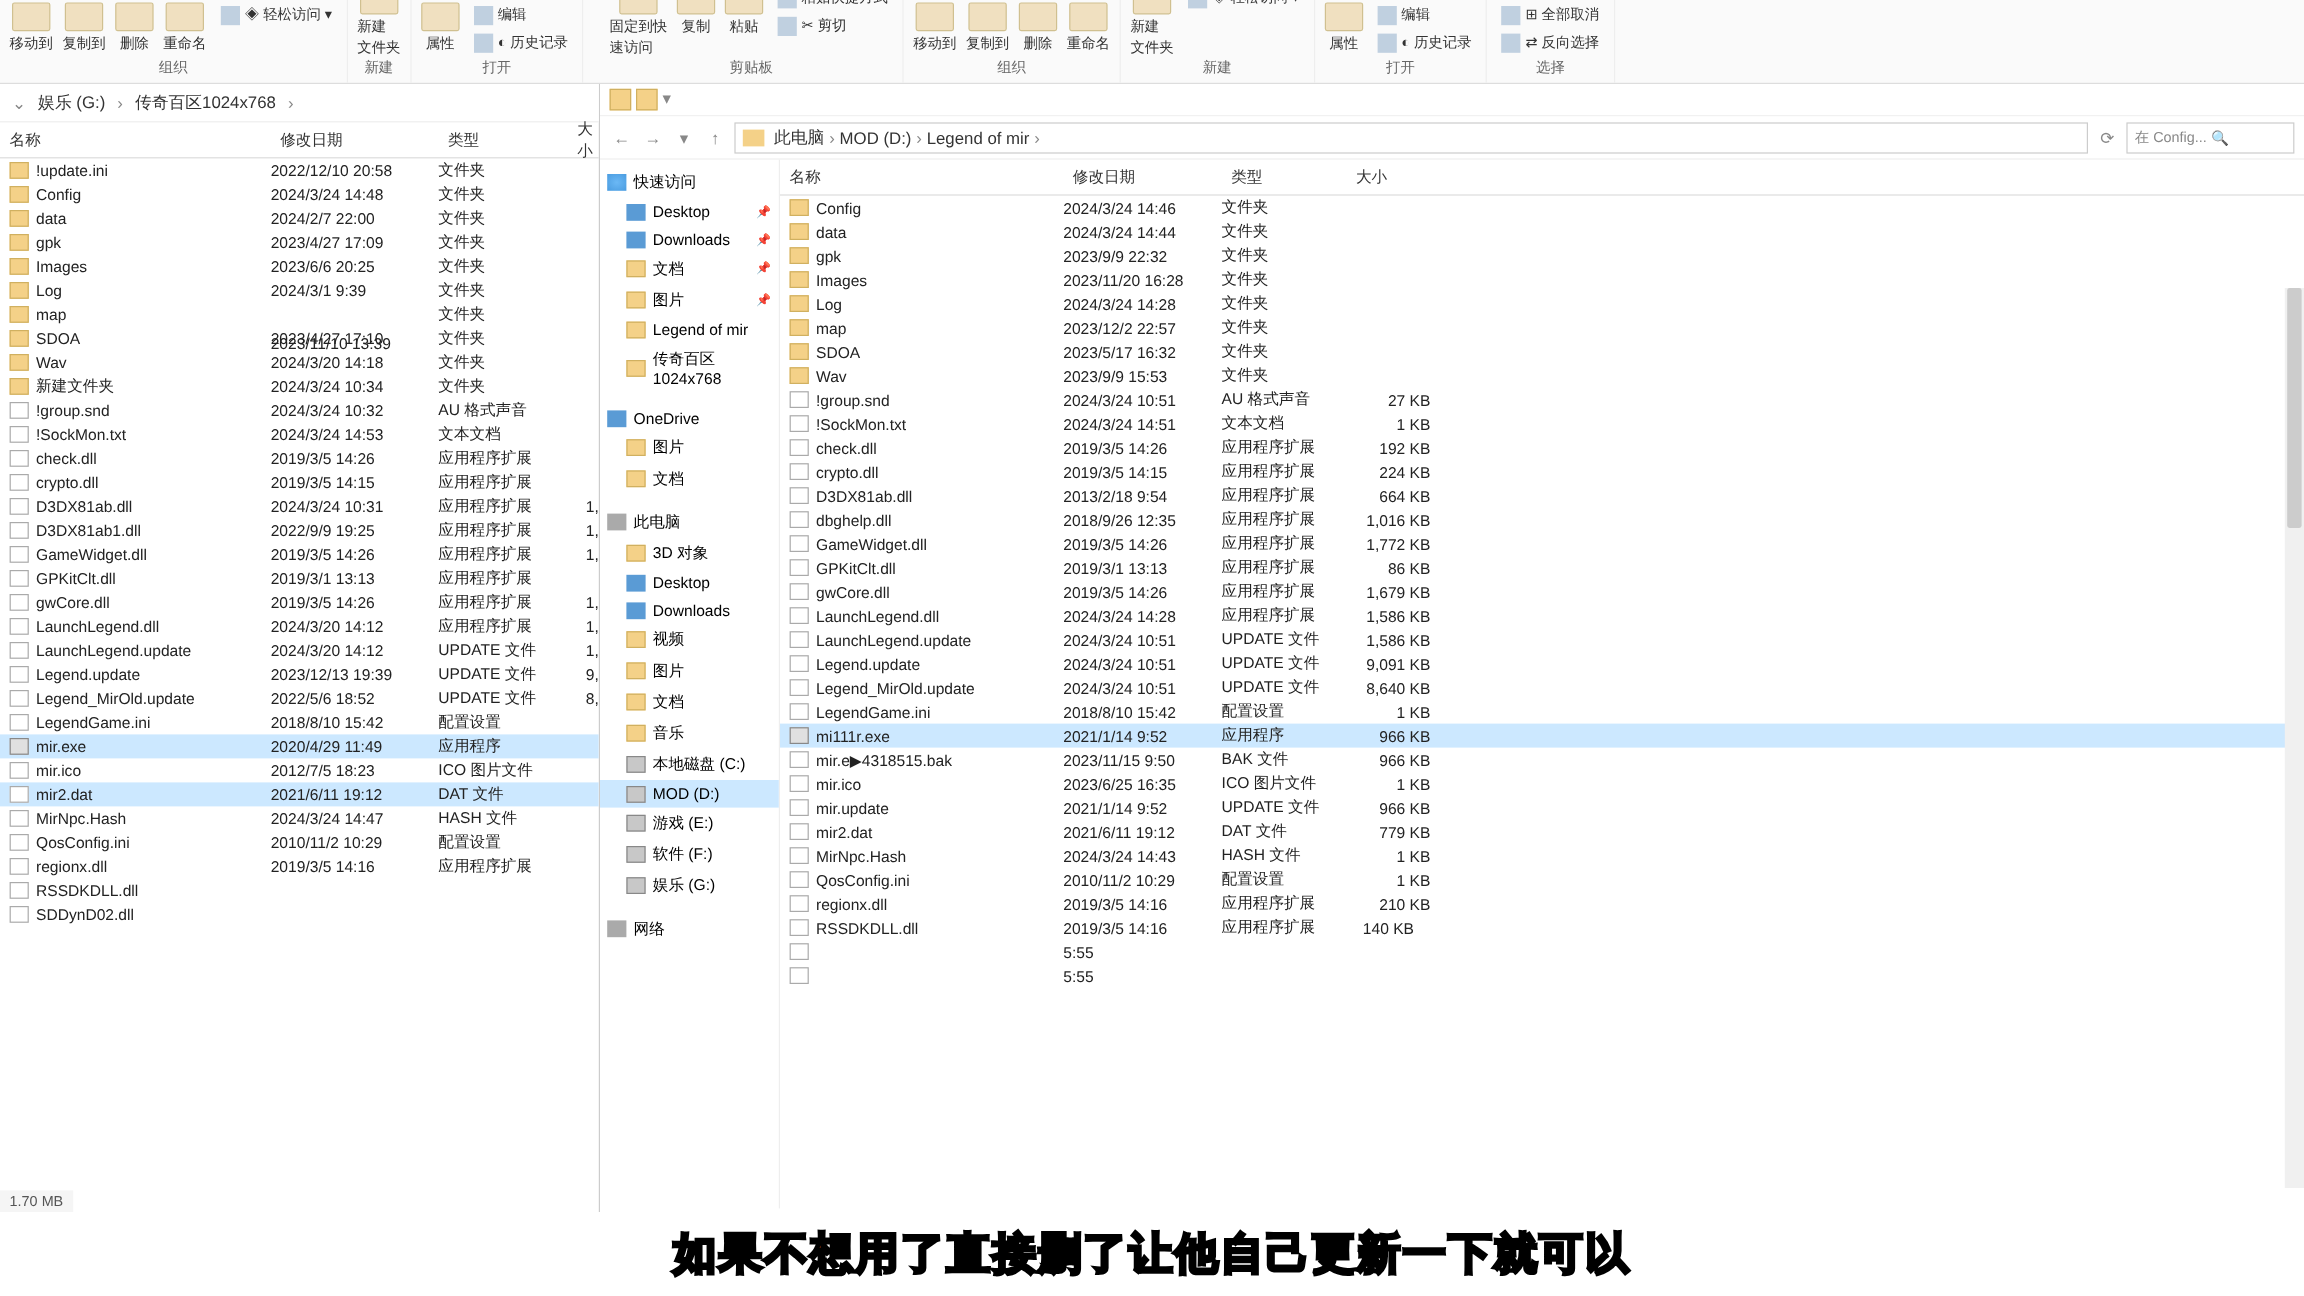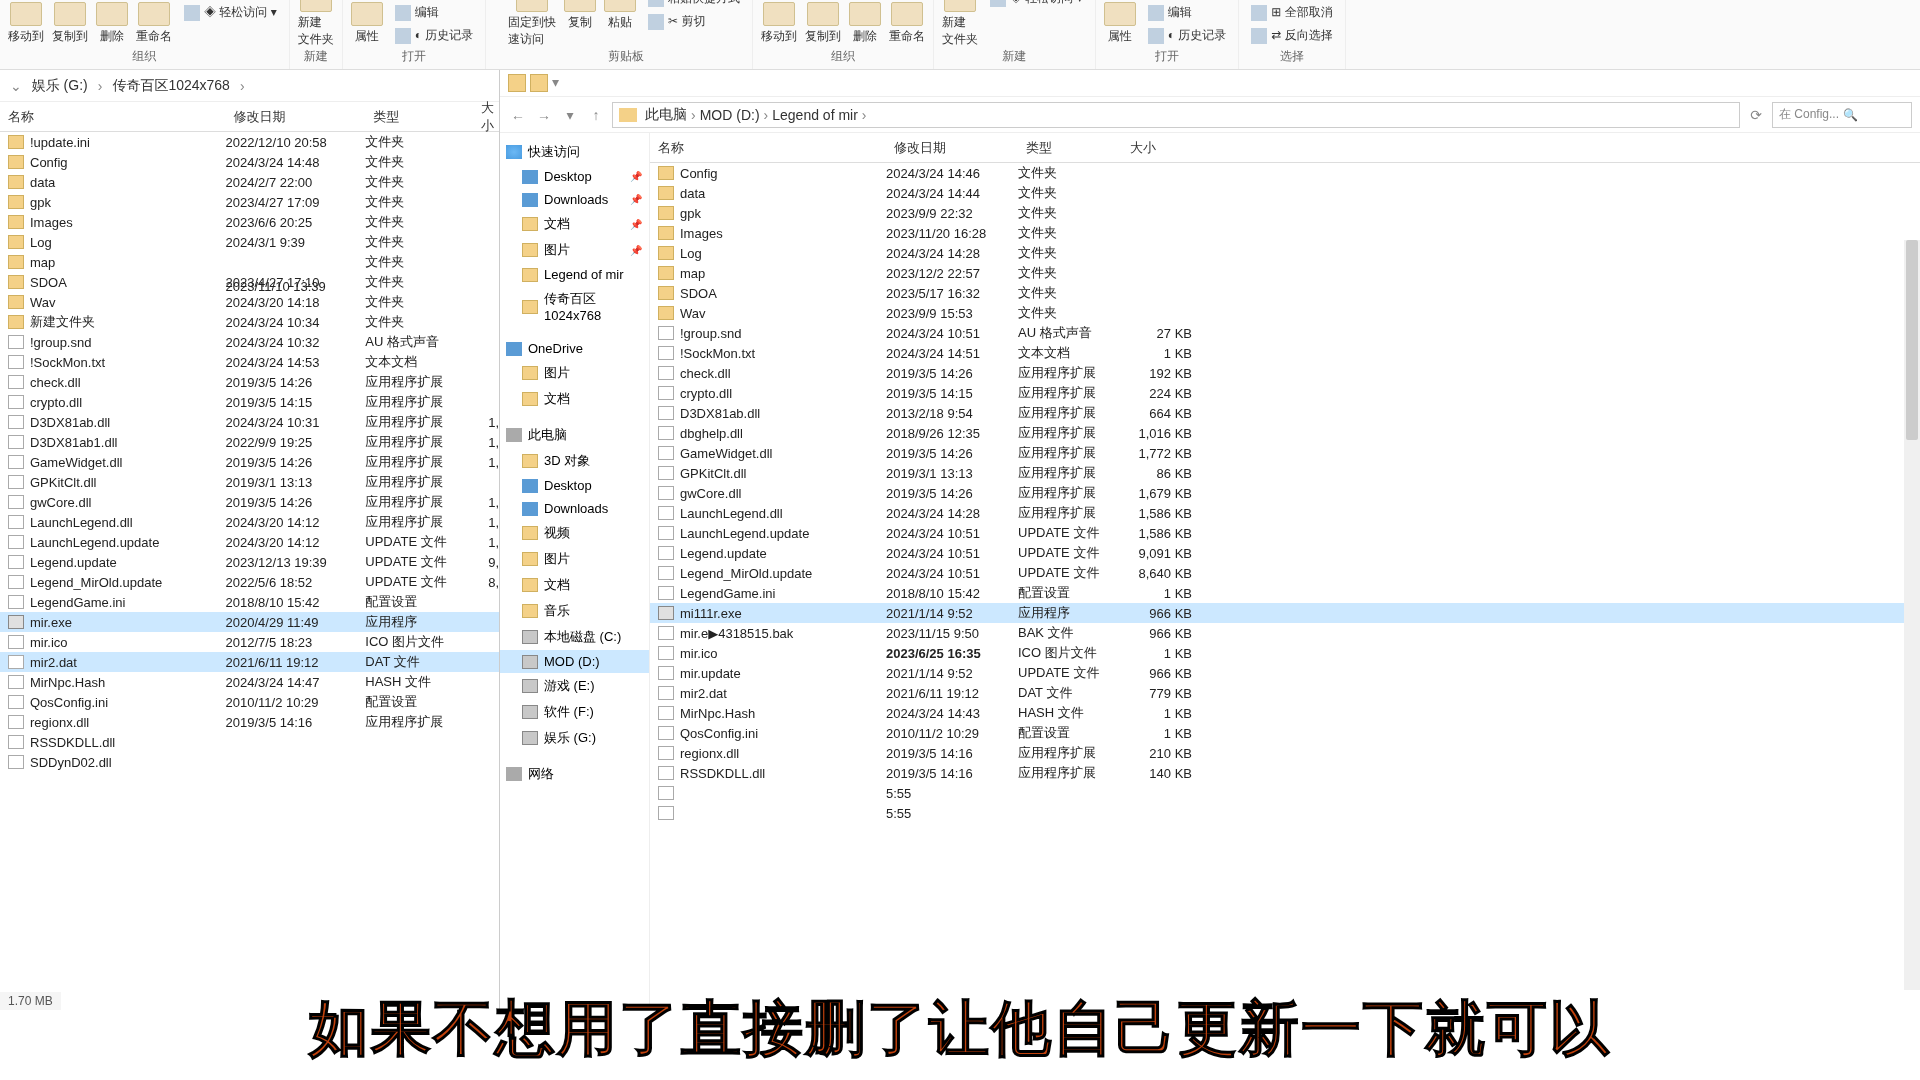--- a/index.html
+++ b/index.html
@@ -62,21 +62,21 @@
 .indent-1 { padding-left: 22px; }
 
 .right-body { display: flex; height: calc(100% - 66px); }
 .right-files { flex: 1; }
 
 .scrollbar { position: absolute; right: 0; top: 170px; bottom: 20px; width: 16px; background: #f0f0f0; }
 .scroll-thumb { position: absolute; top: 0; left: 2px; right: 2px; height: 200px; background: #ccc; border-radius: 2px; }
 .sbr { right: 0; }
 
 
-.subtitle { position: absolute; bottom: 0; left: 0; right: 0; text-align: center; font-size: 60px; font-weight: normal; color: #c2410c; -webkit-text-stroke: 3px #000; padding-bottom: 10px; letter-spacing: 2px; }
+.subtitle { position: absolute; bottom: 0; left: 0; right: 0; text-align: center; font-size: 36px; font-weight: bold; color: #c2410c; -webkit-text-stroke: 3px #000; padding-bottom: 10px; letter-spacing: 2px; }
 
 .status-bar { position: absolute; bottom: 0; left: 0; padding: 2px 8px; font-size: 12px; color: #555; background: #f5f5f5; }
 </style>
 </head>
 <body>
 
 <div class="ribbon">
   <div class="ribbon-left" id="ribbon-left">
       <div class="ribbon-group">
         <div class="ribbon-items">
@@ -899,21 +899,21 @@
             </div>
             <div style="width: 132px;">2023/11/15 9:50</div>
             <div style="width: 104px;">BAK 文件</div>
             <div style="width: 70px; text-align: right;">966 KB</div>
           </div>
           <div class="file-row">
             <div style="width: 228px; display: flex; align-items: center;">
               <div class="file-icon fi-file"></div>
               <span>mir.ico</span>
             </div>
-            <div style="width: 132px; font-weight: bold;">2023/6/25 16:35</div>
+            <div style="width: 132px;">2023/6/25 16:35</div>
             <div style="width: 104px;">ICO 图片文件</div>
             <div style="width: 70px; text-align: right;">1 KB</div>
           </div>
           <div class="file-row">
             <div style="width: 228px; display: flex; align-items: center;">
               <div class="file-icon fi-file"></div>
               <span>mir.update</span>
             </div>
             <div style="width: 132px;">2021/1/14 9:52</div>
             <div style="width: 104px;">UPDATE 文件</div>
@@ -955,21 +955,21 @@
             <div style="width: 104px;">应用程序扩展</div>
             <div style="width: 70px; text-align: right;">210 KB</div>
           </div>
           <div class="file-row">
             <div style="width: 228px; display: flex; align-items: center;">
               <div class="file-icon fi-file"></div>
               <span>RSSDKDLL.dll</span>
             </div>
             <div style="width: 132px;">2019/3/5 14:16</div>
             <div style="width: 104px;">应用程序扩展</div>
-            <div style="width: 70px; text-align: right;">140 KB</div>
+            <div style="width: 70px; text-align: center;">140 KB</div>
           </div>
           <div class="file-row">
             <div style="width: 228px; display: flex; align-items: center;">
               <div class="file-icon fi-file"></div>
               <span></span>
             </div>
             <div style="width: 132px;">5:55</div>
             <div style="width: 104px;"></div>
             <div style="width: 70px; text-align: right;"></div>
           </div>

